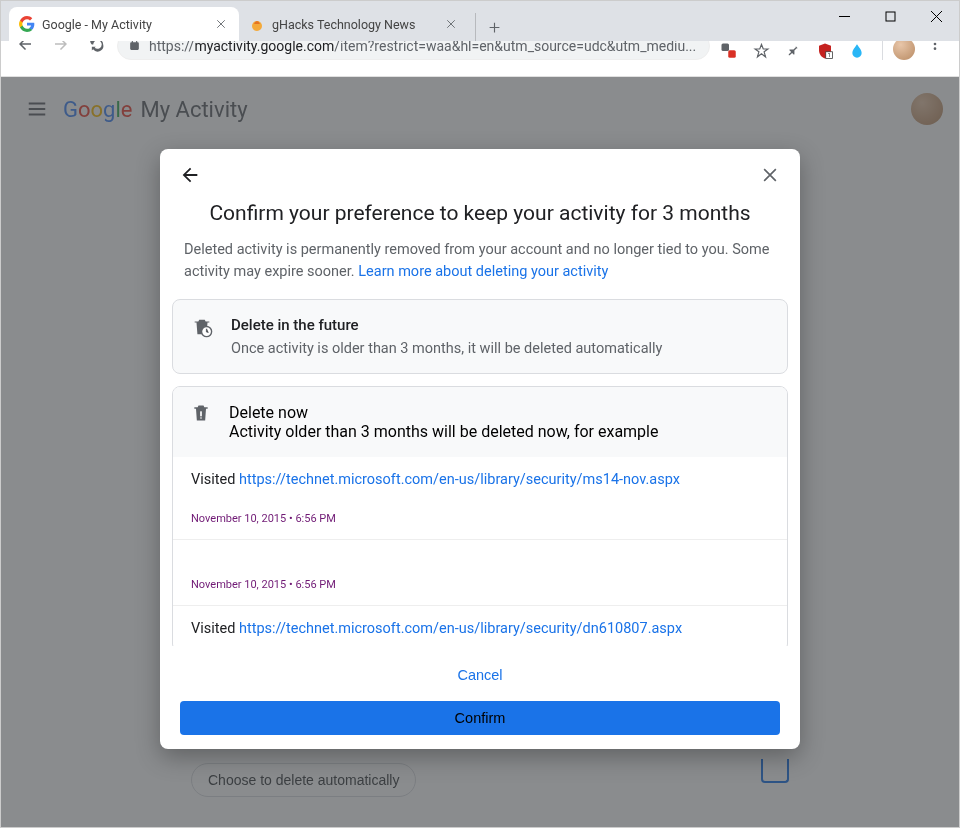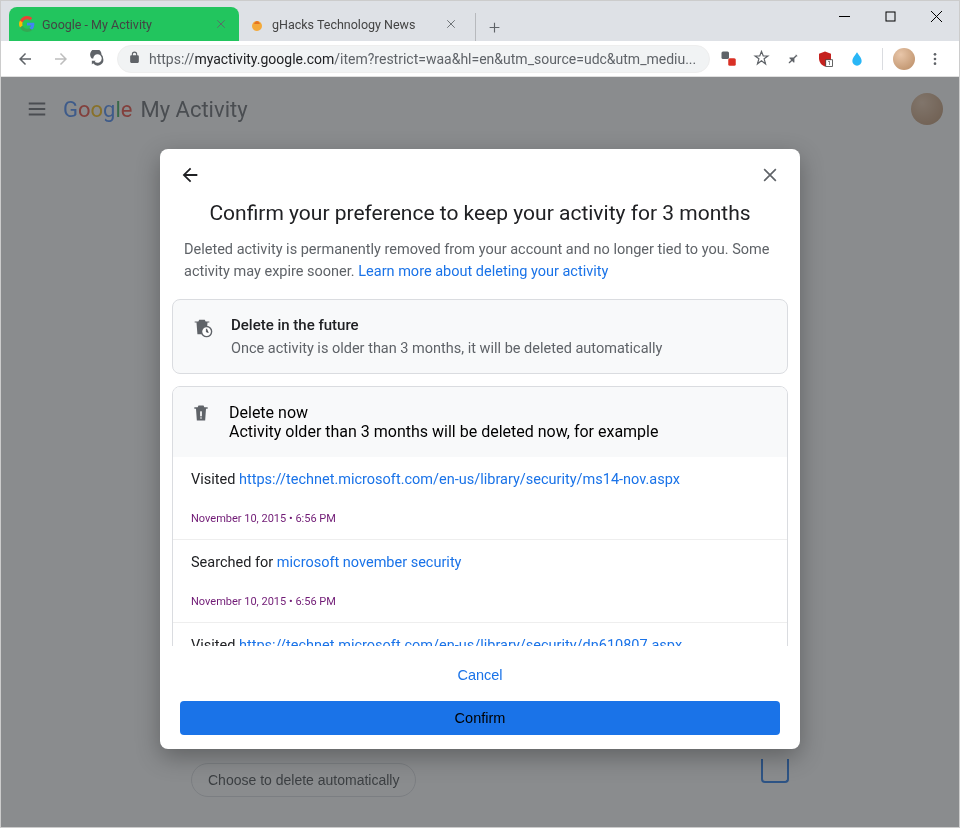--- a/index.html
+++ b/index.html
@@ -6,27 +6,27 @@
     body { font-family: Roboto, Arial, sans-serif; width: 960px; height: 828px; overflow: hidden; background: #fff; position: relative; }
     
     
     .window-frame { width: 100%; height: 100%; display: flex; flex-direction: column; background: #fff; border: 1px solid #ccc; }
     .titlebar { height: 40px; background: #dee1e6; display: flex; align-items: flex-end; padding: 0 0 0 8px; position: relative; }
     .window-controls { position: absolute; right: 0; top: 0; display: flex; }
     .win-ctrl { width: 46px; height: 30px; display: flex; align-items: center; justify-content: center; }
     .win-ctrl svg { width: 11px; height: 11px; }
     .tabs-row { display: flex; align-items: flex-end; height: 34px; gap: 0; }
     .tab { display: flex; align-items: center; height: 34px; padding: 0 10px 0 10px; max-width: 230px; min-width: 230px; font-size: 12.5px; color: #444; gap: 7px; position: relative; }
-    .tab.active { background: #22c55e; border-radius: 8px 8px 0 0; }
+    .tab.active { background: #ffffff; border-radius: 8px 8px 0 0; }
     .tab-favicon { width: 16px; height: 16px; display: flex; align-items: center; justify-content: center; }
     .tab-title { flex: 1; white-space: nowrap; overflow: hidden; text-overflow: ellipsis; }
     .tab-close { width: 16px; height: 16px; display: flex; align-items: center; justify-content: center; color: #555; }
     .new-tab { width: 28px; height: 28px; display: flex; align-items: center; justify-content: center; margin-left: 6px; border-left: 1px solid #b7b9bd; padding-left: 10px; }
     
-    .omnibar { height: 36px; background: #fff; display: flex; align-items: center; padding: 8px 8px; gap: 4px; border-bottom: 1px solid #e0e0e0; }
+    .omnibar { height: 36px; background: #fff; display: flex; align-items: flex-end; padding: 16px 8px; gap: 4px; border-bottom: 1px solid #e0e0e0; }
     .nav-btn { width: 32px; height: 32px; border-radius: 50%; display: flex; align-items: center; justify-content: center; color: #5f6368; }
     .nav-btn.disabled { color: #bdbdbd; }
     .url-bar { flex: 1; height: 28px; background: #f1f3f4; border-radius: 14px; display: flex; align-items: center; padding: 0 10px; font-size: 14px; color: #202124; gap: 8px; border: 1px solid #eee;}
     .url-bar .lock { color: #5f6368; }
     .url-text { flex: 1; white-space: nowrap; overflow: hidden; text-overflow: ellipsis; }
     .url-text .proto { color: #5f6368; }
     .url-text .domain { color: #202124; }
     .url-text .path { color: #5f6368; }
     .ext-icons { display: flex; align-items: center; gap: 14px; padding: 0 6px; }
     .ext-icon { width: 18px; height: 18px; display: flex; align-items: center; justify-content: center; }
@@ -281,21 +281,20 @@
                 <div class="ic-title">Delete now</div>
                 <div class="ic-sub">Activity older than 3 months will be deleted now, for example</div>
               </div>
             </div>
 
             <div class="activity-item">
               <div class="activity-line"><span>Visited </span><a href="#">https://technet.microsoft.com/en-us/library/security/ms14-nov.aspx</a></div>
               <div class="activity-time">November 10, 2015 • 6:56 PM</div>
             </div>
             <div class="activity-item">
-              <div class="activity-line"><span>Searched for </span><a href="#">microsoft november security</a></div>
               <div class="activity-time">November 10, 2015 • 6:56 PM</div>
             </div>
             <div class="activity-item">
               <div class="activity-line"><span>Visited </span><a href="#">https://technet.microsoft.com/en-us/library/security/dn610807.aspx</a></div>
             </div>
           </div>
         </div>
 
         <div class="dialog-footer">
           <button class="btn-text">Cancel</button>

